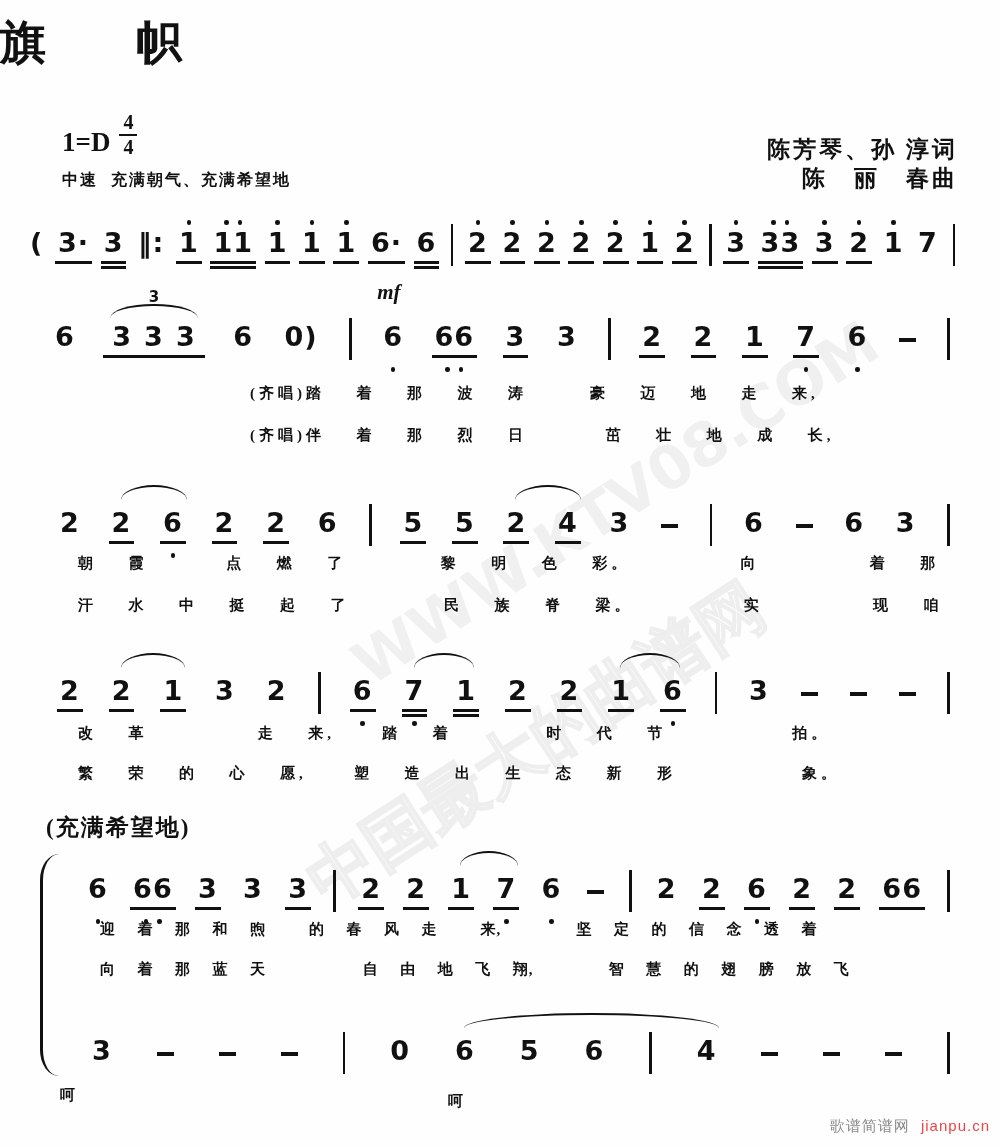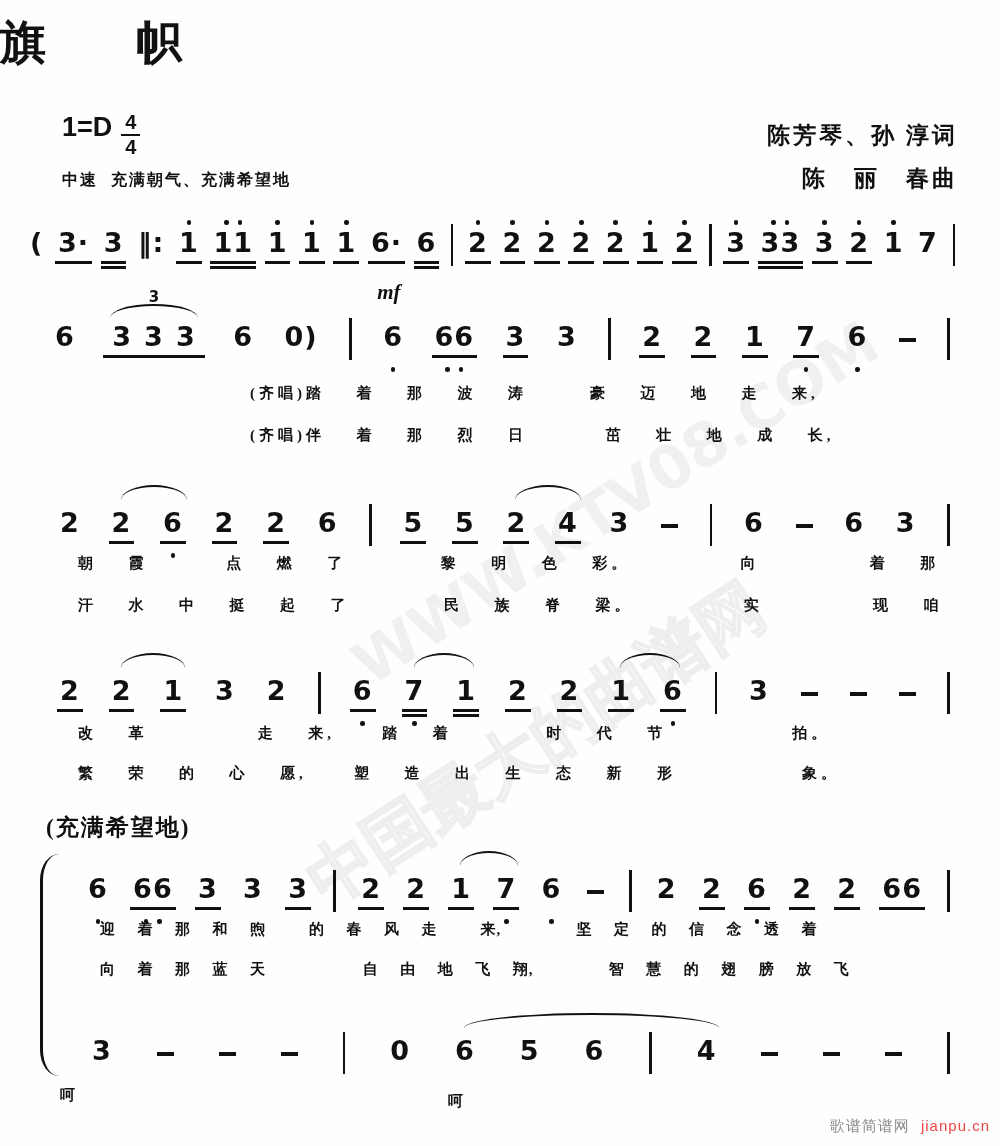--- a/index.html
+++ b/index.html
@@ -4,30 +4,30 @@
 <style>
   html,body{margin:0;padding:0;background:#f2f2f2;}
   .page{position:relative;width:1000px;height:1146px;margin:0 auto;background:#fefefe;
         color:#111;font-family:"Liberation Serif",serif;overflow:hidden;}
 
   
   .title{position:absolute;top:12px;left:0;width:100%;
          font-size:46px;font-weight:700;letter-spacing:22px;white-space:pre;}
   .subtitle{position:absolute;top:100px;left:0;width:100%;text-align:center;
             font-size:25px;font-weight:700;letter-spacing:12px;white-space:pre;}
-  .keysig{position:absolute;top:112px;left:62px;display:flex;align-items:flex-start;
-          font-family:Liberation Sans, sans-serif;font-weight:700;font-size:27px;}
+  .keysig{position:absolute;top:112px;left:62px;display:flex;align-items:flex-end;
+          font-family:Liberation Serif, serif;font-weight:700;font-size:27px;}
   .meter{display:inline-flex;flex-direction:column;align-items:center;margin-left:9px;
          font-size:20px;line-height:1.05;}
   .meter .num{border-bottom:2.5px solid #111;padding:0 4px 1px;}
   .meter .den{padding-top:1px;}
   .tempo{position:absolute;top:170px;left:62px;font-family:"Liberation Sans",sans-serif;
          font-weight:700;font-size:16px;letter-spacing:2px;white-space:pre;}
   .credit{position:absolute;right:42px;font-size:23px;font-weight:700;letter-spacing:3px;white-space:pre;}
-  .credit.lyr{top:120px;}
+  .credit.lyr{top:134px;}
   .credit.cmp{top:163px;}
 
   
   .mline{position:absolute;display:flex;justify-content:space-between;align-items:flex-end;}
   .tok{position:relative;display:flex;flex-direction:column;align-items:center;}
   .hid,.lod{height:9px;display:flex;gap:9px;align-items:center;}
   .dot{width:4.5px;height:4.5px;border-radius:50%;background:#111;}
   .dg{font-family:"DejaVu Sans",sans-serif;font-weight:700;font-size:27px;
       height:32px;line-height:32px;letter-spacing:1px;white-space:pre;}
   .uls{height:10px;align-self:stretch;display:flex;flex-direction:column;gap:2.5px;padding-top:2px;}

